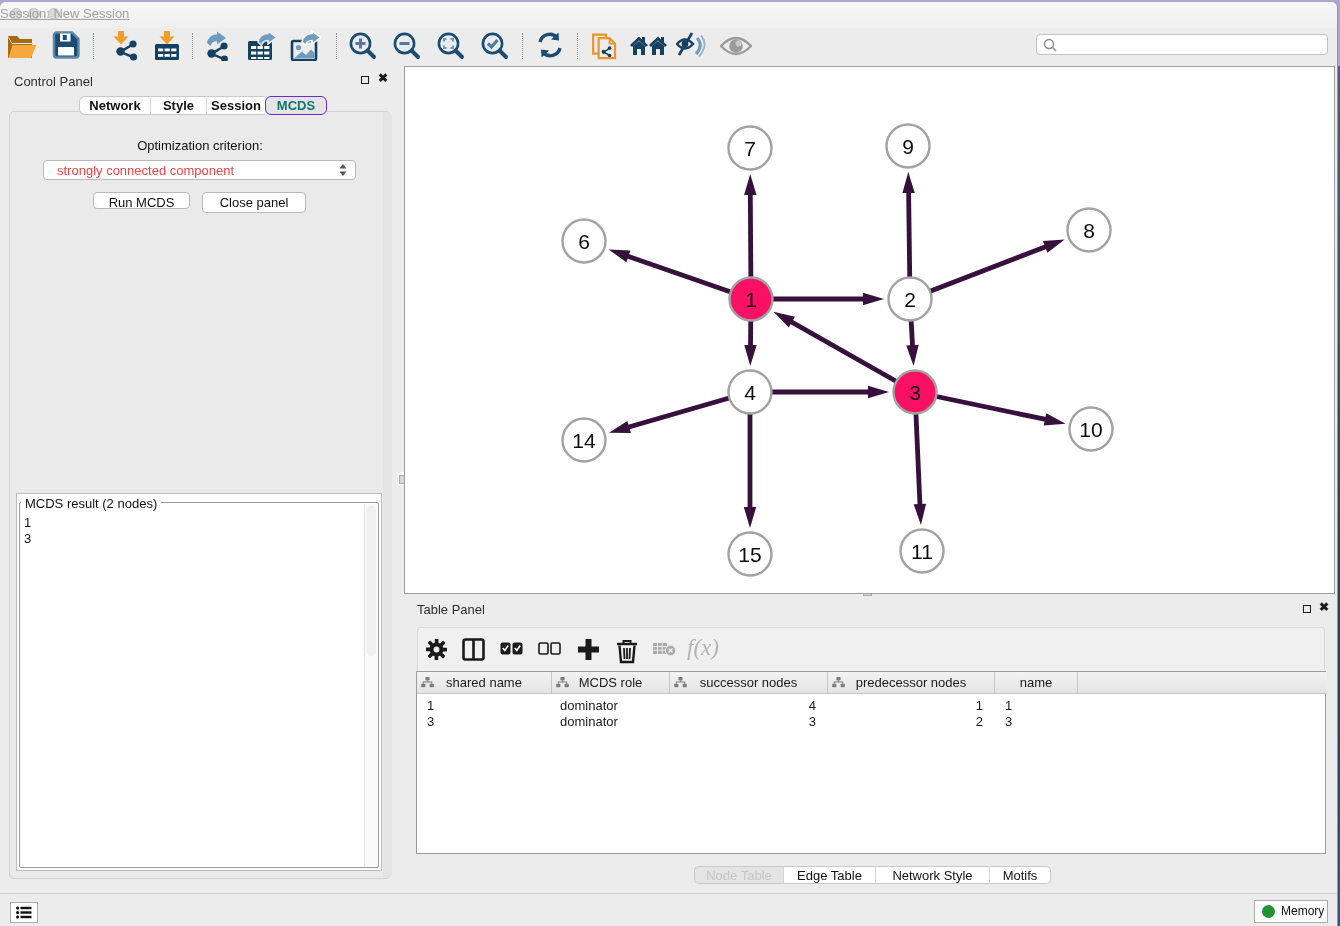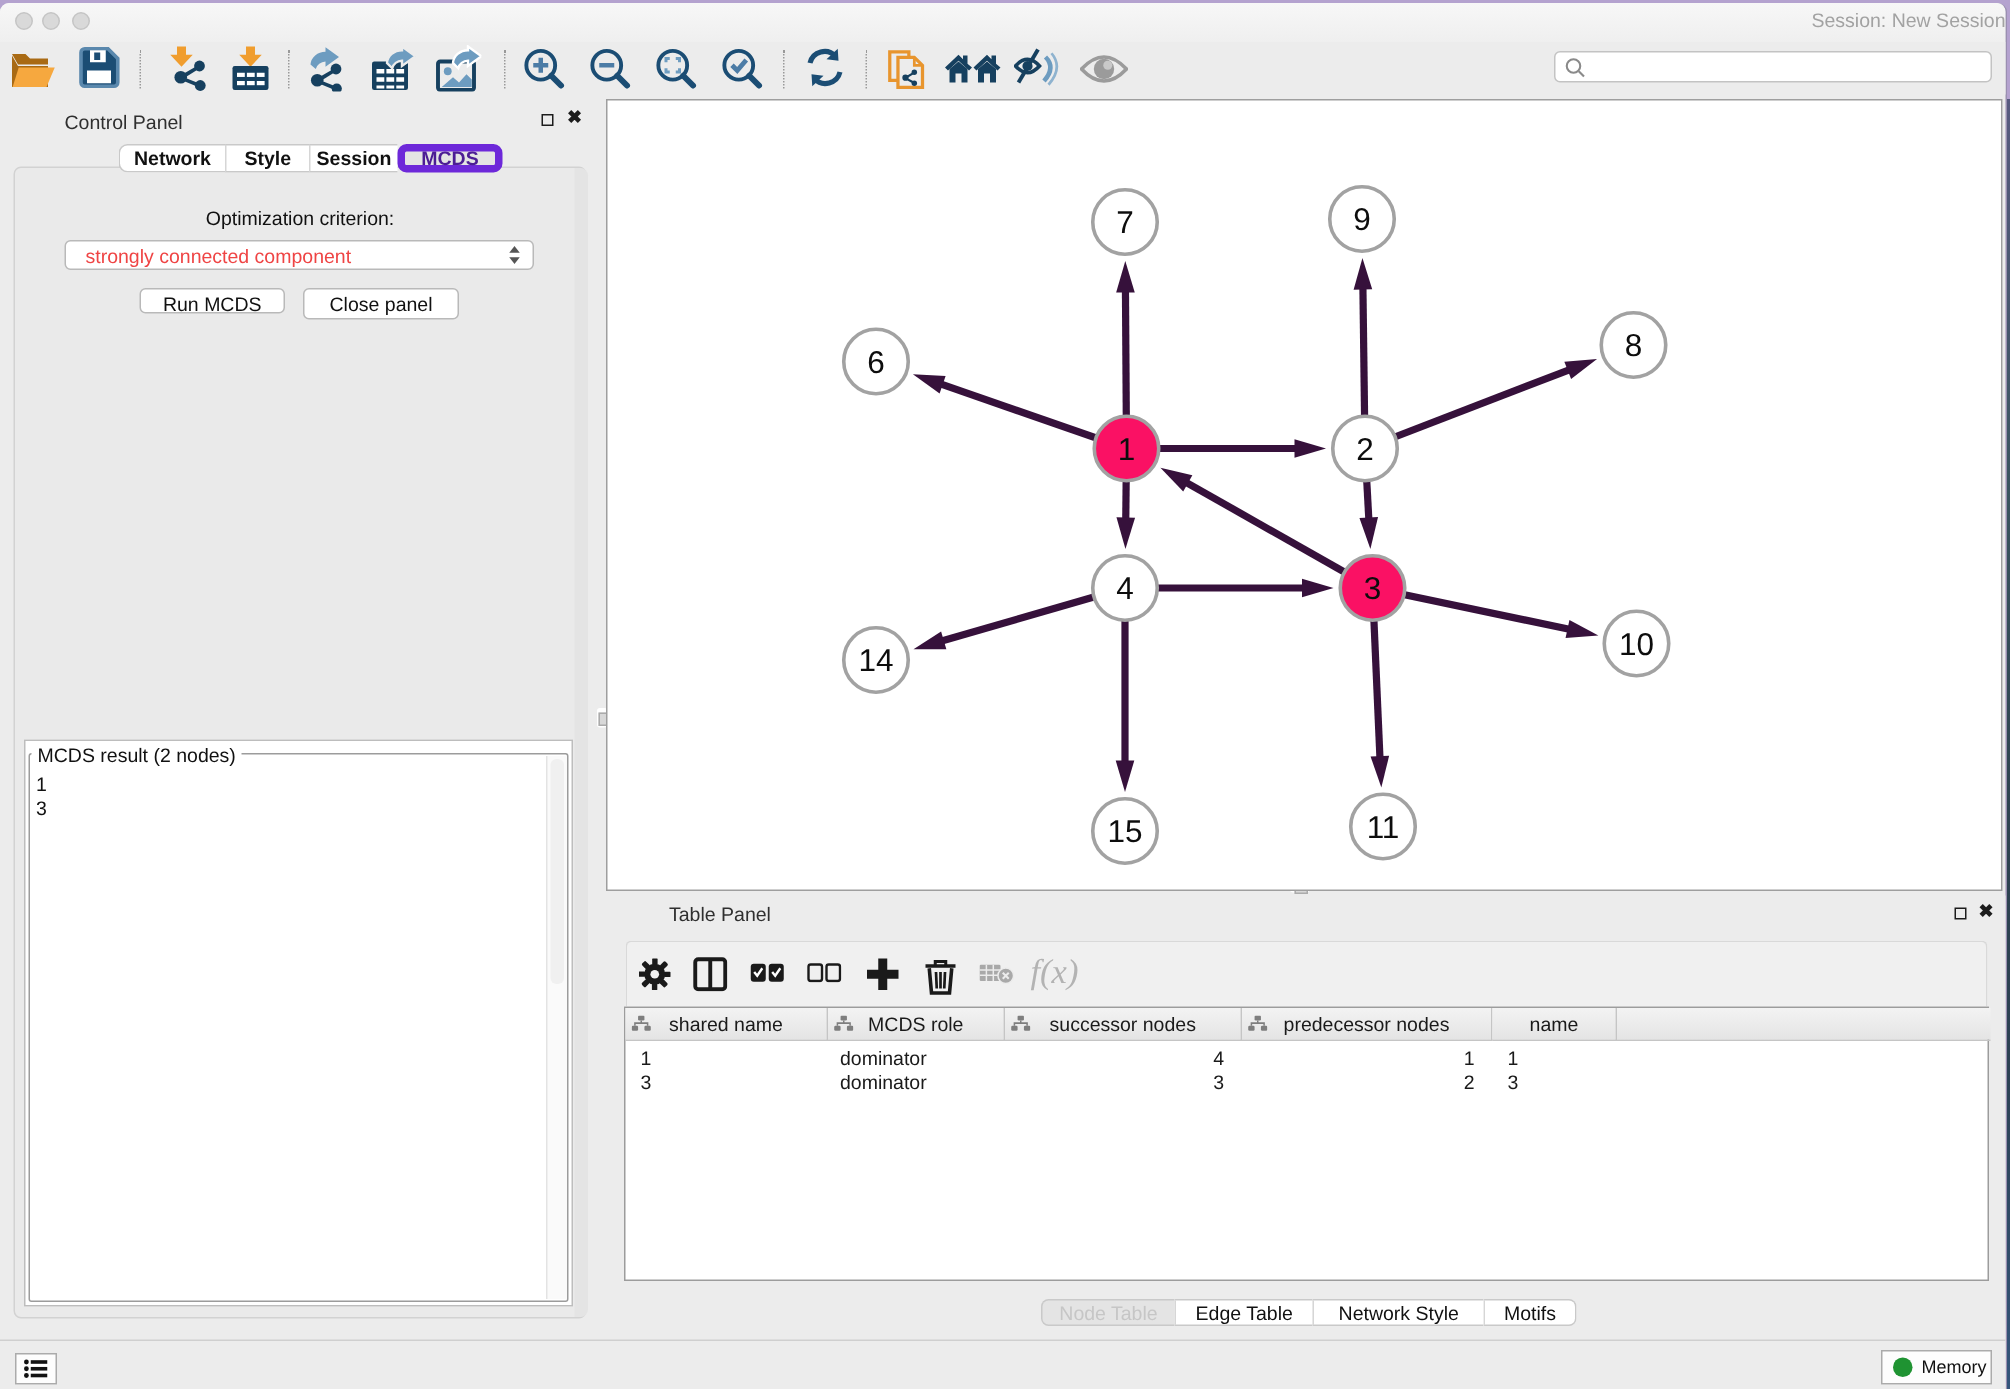--- a/index.html
+++ b/index.html
@@ -1,26 +1,26 @@
 <!DOCTYPE html>
 <html><head><meta charset="utf-8">
 <style>
 html,body{margin:0;padding:0;}
 body{width:1340px;height:926px;overflow:hidden;background:#b4a2cf;font-family:"Liberation Sans",sans-serif;position:relative;}
 .win{position:absolute;left:0;top:2px;width:1337px;height:924px;background:#ececec;border-radius:6px 6px 0 0;border-right:1px solid #9a8fb0;}
 .titlebar{position:absolute;left:0;top:0;width:100%;height:26px;background:linear-gradient(#f7f7f7,#efefef);border-bottom:1px solid #d4d4d4;border-radius:6px 6px 0 0;}
 .tl{position:absolute;top:6px;width:12px;height:12px;border-radius:50%;background:#d9d9d9;border:1px solid #c5c5c5;box-sizing:border-box;}
-.title{position:absolute;top:4px;left:0;width:100%;text-align:right;font-size:13px;color:#a2a2a2;}
+.title{position:absolute;top:4px;left:0;width:100%;text-align:left;font-size:13px;color:#a2a2a2;text-decoration:underline;}
 .toolbar{position:absolute;left:0;top:26px;width:100%;height:35px;background:#ececec;}
 .tsep{position:absolute;top:5px;height:26px;width:0;border-left:1px dotted #999;}
 .ticon{position:absolute;top:2px;}
 .search{position:absolute;left:1036px;top:6px;width:292px;height:21px;background:#fff;border:1px solid #c3c3c3;border-radius:4px;box-sizing:border-box;}
 
 .cpanel{position:absolute;left:0;top:61px;width:393px;height:830px;background:#ececec;}
-.phead{font-size:13px;color:#2f2f2f;margin-left:29px;}
+.phead{font-size:13px;color:#2f2f2f;}
 .sqbtn{position:absolute;width:8px;height:8px;border:1.6px solid #1c1c1c;box-sizing:border-box;}
 .xbtn{position:absolute;font-size:12px;font-weight:bold;color:#1c1c1c;}
 .tabs{position:absolute;display:flex;height:19px;}
 .tab{font-size:13px;font-weight:bold;color:#111;background:#fff;display:flex;align-items:center;justify-content:center;border-top:1px solid #c9c9c9;border-bottom:1px solid #c9c9c9;}
 .innerp{position:absolute;left:9px;top:48px;width:382px;height:768px;background:#eaeaea;border:1px solid #d2d2d2;border-radius:5px;box-sizing:border-box;}
 .combo{position:absolute;background:#fff;border:1px solid #b9b9b9;border-radius:4px;box-sizing:border-box;font-size:13px;color:#ef4444;}
 .btn{position:absolute;background:#fff;border:1px solid #b9b9b9;border-radius:4px;box-sizing:border-box;font-size:13px;color:#111;text-align:center;}
 
 .frame{position:absolute;left:404px;top:64px;width:931px;height:528px;border:1px solid #9e9e9e;box-sizing:border-box;background:#fff;}
 .ftitle{position:absolute;left:0;top:0;width:100%;height:22px;background:linear-gradient(#f4f4f4,#d9d9d9);border-bottom:1px solid #b5b5b5;}
@@ -183,21 +183,21 @@
  <div class="cpanel">
   <div class="phead" style="position:absolute;left:14px;top:11px">Control Panel</div>
   <div class="sqbtn" style="left:361px;top:13px"></div>
   <div class="xbtn" style="left:378px;top:8px">✖</div>
   <div class="innerp"></div>
   <div style="position:absolute;left:383px;top:49px;width:9px;height:766px;background:#e4e4e4;border-radius:0 5px 5px 0;"></div>
   <div class="tabs" style="left:79px;top:33px">
    <div class="tab" style="width:70px;border-left:1px solid #c9c9c9;border-radius:6px 0 0 6px">Network</div>
    <div class="tab" style="width:55px;border-left:1px solid #d6d6d6">Style</div>
    <div class="tab" style="width:58px;border-left:1px solid #d6d6d6">Session</div>
-   <div class="tab" style="width:60px;border:5px solid #6d28d9;border-radius:6px;background:#e4e4e4;color:#4c1d95">MCDS</div>
+   <div class="tab" style="width:60px;border:1px solid #6d28d9;border-radius:6px;background:#e4e4e4;color:#0f766e">MCDS</div>
   </div>
   <div style="position:absolute;left:0px;top:75px;width:400px;text-align:center;font-size:13px;color:#111">Optimization criterion:</div>
   <div class="combo" style="left:43px;top:97px;width:313px;height:20px;line-height:19px;padding-left:13px">strongly connected component
     <svg width="10" height="14" style="position:absolute;right:7px;top:2px" viewBox="0 0 10 14">
           <path d="M5 1 L8.5 5.5 L1.5 5.5 Z" fill="#555"></path>
           <path d="M5 13 L8.5 8.5 L1.5 8.5 Z" fill="#555"></path>
         </svg>
   </div>
   <div class="btn" style="left:93px;top:129px;width:97px;height:17px;line-height:20px">Run MCDS</div>
   <div class="btn" style="left:202px;top:129px;width:104px;height:21px;line-height:20px">Close panel</div>

